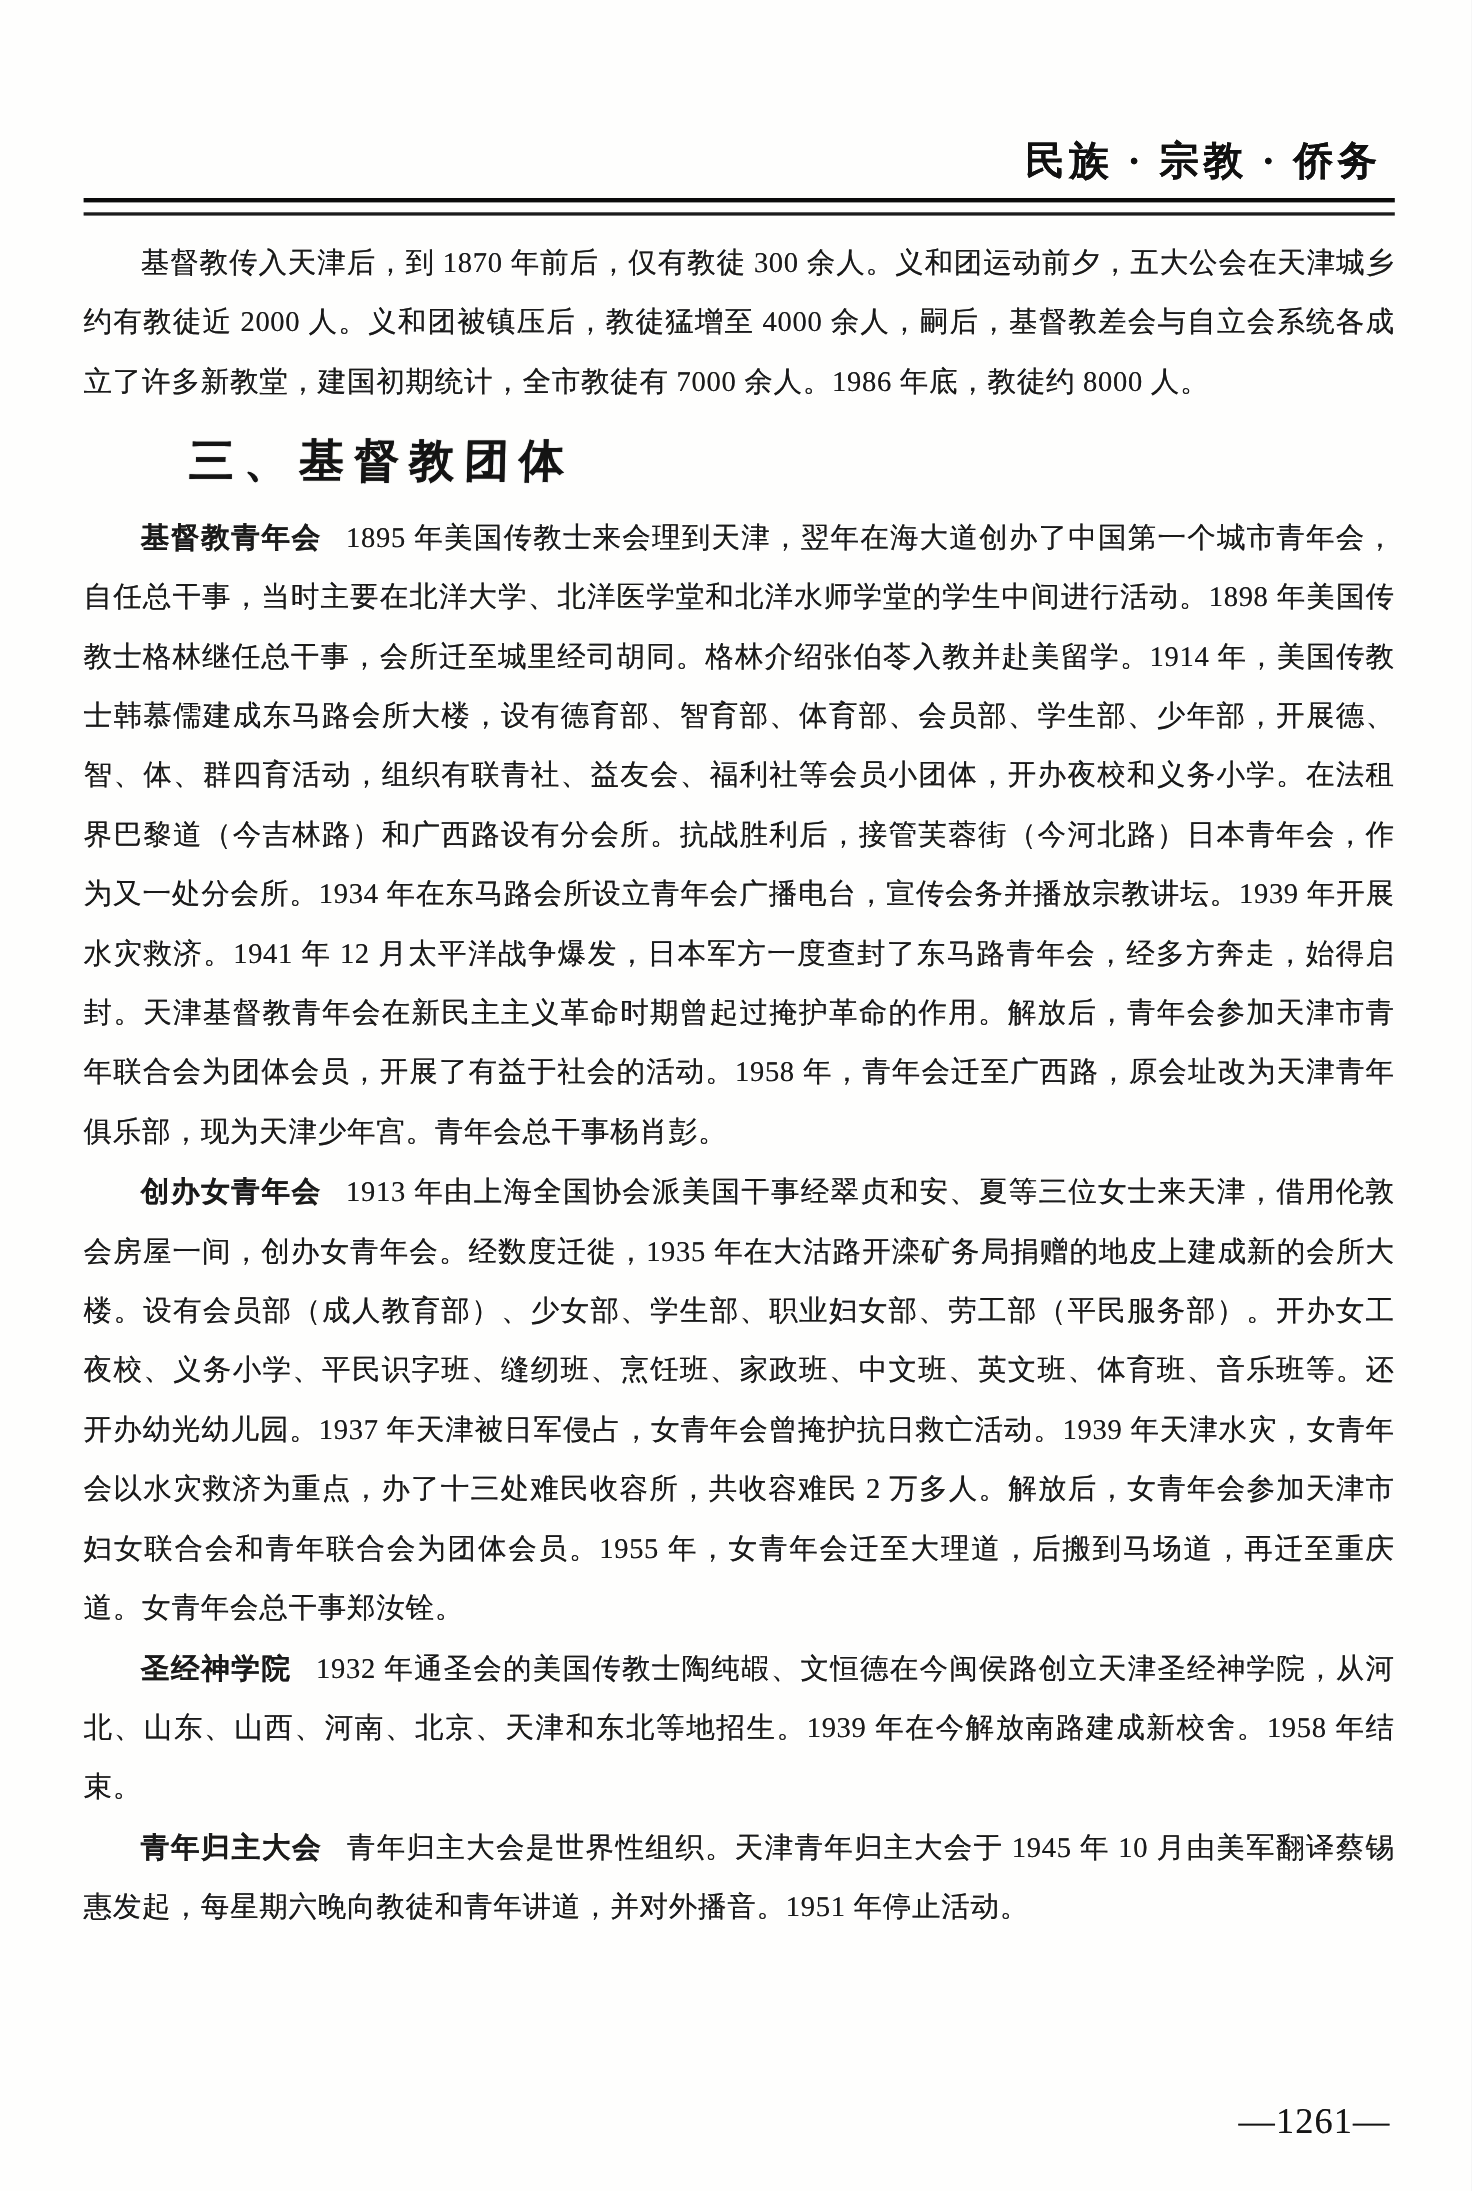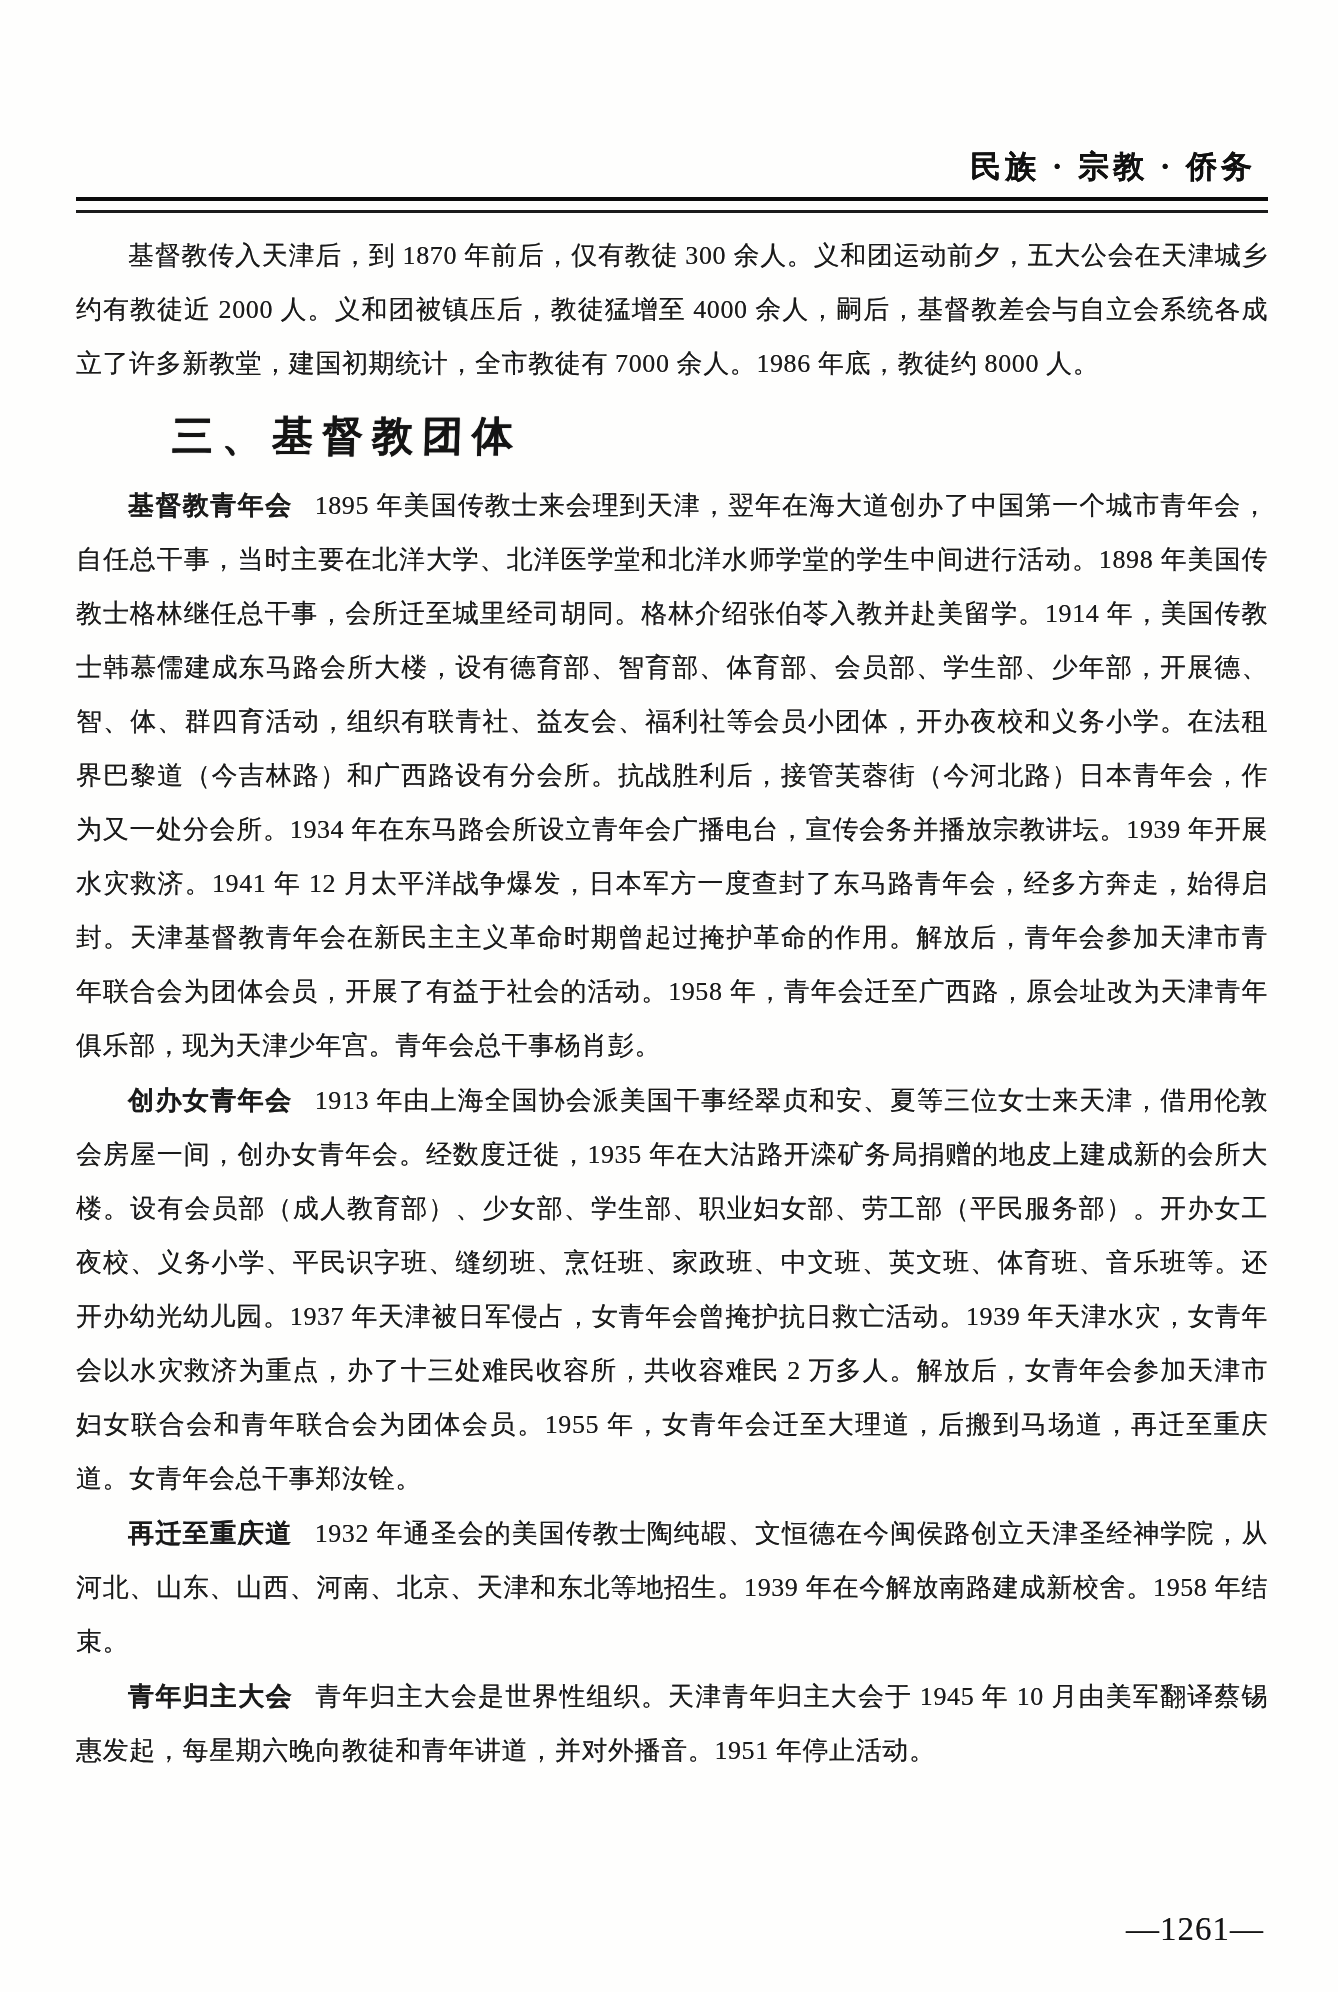--- a/index.html
+++ b/index.html
@@ -11,26 +11,25 @@
     background: #fefefd;
     overflow: hidden;
     font-family: "Liberation Serif", "DejaVu Serif", serif;
     color: #1a1a1a;
   }
   .content { margin: 0 70px 0 76px; }
   .header-block { padding-top: 122px; }
   .header-title {
     text-align: right;
     padding-right: 12px;
-    font-size: 31px;
+    font-size: 36px;
     font-weight: bold;
     letter-spacing: 4px;
     color: #111;
     text-shadow: 0 0 0.6px #111;
-    margin-top: 24px;
   }
   .header-rule {
     margin-top: 9px;
     height: 9px;
     border-top: 4px solid #0b0b0b;
     border-bottom: 3px solid #1c1c1c;
   }
   .body-block { padding-top: 16px; }
   p.para {
     margin: 0;
@@ -83,21 +82,21 @@
     <div class="body-block">
 
       <p class="para">基督教传入天津后，到 1870 年前后，仅有教徒 300 余人。义和团运动前夕，五大公会在天津城乡约有教徒近 2000 人。义和团被镇压后，教徒猛增至 4000 余人，嗣后，基督教差会与自立会系统各成立了许多新教堂，建国初期统计，全市教徒有 7000 余人。1986 年底，教徒约 8000 人。</p>
 
       <h2 class="section-heading">三、基督教团体</h2>
 
       <p class="para"><span class="term">基督教青年会</span><span>1895 年美国传教士来会理到天津，翌年在海大道创办了中国第一个城市青年会，自任总干事，当时主要在北洋大学、北洋医学堂和北洋水师学堂的学生中间进行活动。1898 年美国传教士格林继任总干事，会所迁至城里经司胡同。格林介绍张伯苓入教并赴美留学。1914 年，美国传教士韩慕儒建成东马路会所大楼，设有德育部、智育部、体育部、会员部、学生部、少年部，开展德、智、体、群四育活动，组织有联青社、益友会、福利社等会员小团体，开办夜校和义务小学。在法租界巴黎道（今吉林路）和广西路设有分会所。抗战胜利后，接管芙蓉街（今河北路）日本青年会，作为又一处分会所。1934 年在东马路会所设立青年会广播电台，宣传会务并播放宗教讲坛。1939 年开展水灾救济。1941 年 12 月太平洋战争爆发，日本军方一度查封了东马路青年会，经多方奔走，始得启封。天津基督教青年会在新民主主义革命时期曾起过掩护革命的作用。解放后，青年会参加天津市青年联合会为团体会员，开展了有益于社会的活动。1958 年，青年会迁至广西路，原会址改为天津青年俱乐部，现为天津少年宫。青年会总干事杨肖彭。</span></p>
 
       <p class="para"><span class="term">创办女青年会</span><span>1913 年由上海全国协会派美国干事经翠贞和安、夏等三位女士来天津，借用伦敦会房屋一间，创办女青年会。经数度迁徙，1935 年在大沽路开滦矿务局捐赠的地皮上建成新的会所大楼。设有会员部（成人教育部）、少女部、学生部、职业妇女部、劳工部（平民服务部）。开办女工夜校、义务小学、平民识字班、缝纫班、烹饪班、家政班、中文班、英文班、体育班、音乐班等。还开办幼光幼儿园。1937 年天津被日军侵占，女青年会曾掩护抗日救亡活动。1939 年天津水灾，女青年会以水灾救济为重点，办了十三处难民收容所，共收容难民 2 万多人。解放后，女青年会参加天津市妇女联合会和青年联合会为团体会员。1955 年，女青年会迁至大理道，后搬到马场道，再迁至重庆道。女青年会总干事郑汝铨。</span></p>
 
-      <p class="para"><span class="term">再迁至重庆道</span><span>1932 年通圣会的美国传教士陶纯嘏、文恒德在今闽侯路创立天津圣经神学院，从河北、山东、山西、河南、北京、天津和东北等地招生。1939 年在今解放南路建成新校舍。1958 年结束。</span></p>
+      <p class="para"><span class="term">圣经神学院</span><span>1932 年通圣会的美国传教士陶纯嘏、文恒德在今闽侯路创立天津圣经神学院，从河北、山东、山西、河南、北京、天津和东北等地招生。1939 年在今解放南路建成新校舍。1958 年结束。</span></p>
 
       <p class="para"><span class="term">青年归主大会</span><span>青年归主大会是世界性组织。天津青年归主大会于 1945 年 10 月由美军翻译蔡锡惠发起，每星期六晚向教徒和青年讲道，并对外播音。1951 年停止活动。</span></p>
 
     </div>
   </div>
 
   <div class="page-number">—1261—</div>
 </div>
 
 </body></html>

